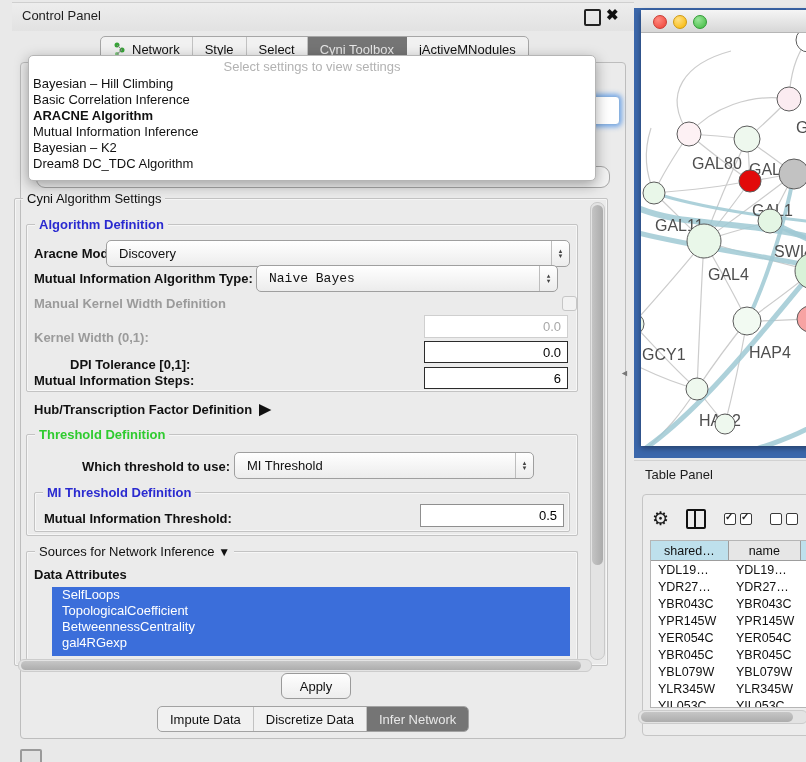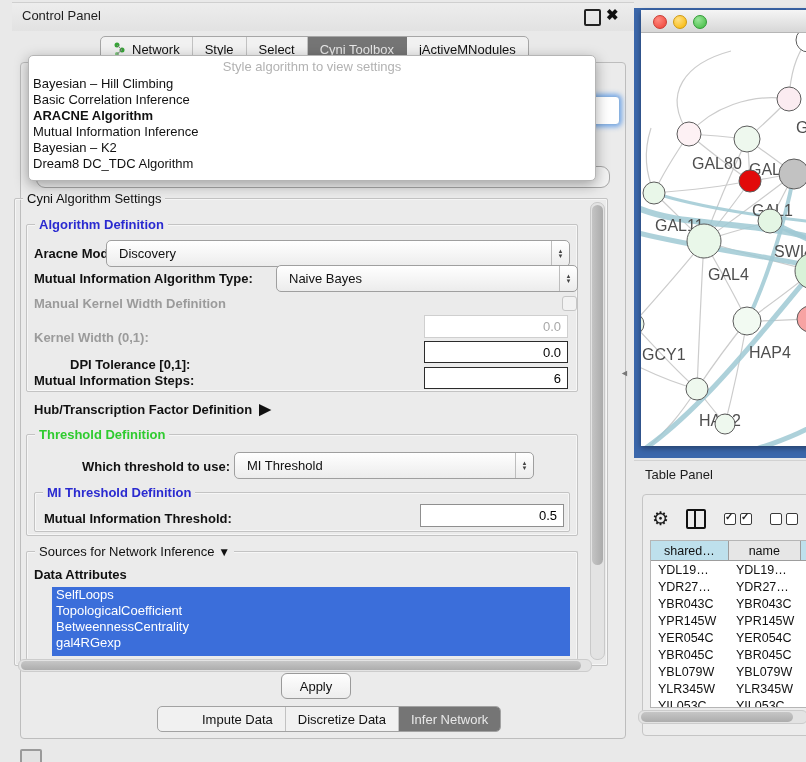--- a/index.html
+++ b/index.html
@@ -42,26 +42,26 @@
   .tf{position:absolute;background:#fff;border:1px solid #c4c4c4;font-size:13px;text-align:right;padding:0 6px;display:flex;align-items:center;justify-content:flex-end;}
   .tf.dark{border:1.5px solid #2b2b2b;}
   .tf.dis{color:#a8a8a8;border-color:#cfcfcf;}
   
   .sb-v{position:absolute;background:#e3e3e3;border:1px solid #c9c9c9;border-radius:7px;}
   .sb-v .th{position:absolute;left:1px;right:1px;background:linear-gradient(90deg,#c4c4c4,#ababab);border-radius:6px;}
   .sb-h{position:absolute;background:#e3e3e3;border:1px solid #cccccc;border-radius:6px;}
   .sb-h .th{position:absolute;top:1px;bottom:1px;background:linear-gradient(#c6c6c6,#adadad);border-radius:6px;}
   
   #attr-list{left:40px;top:587px;width:518px;height:69px;background:#3b6eda;overflow:hidden;z-index:2;}
-  #attr-list .row{height:16px;line-height:16px;padding-left:4px;color:#fff;font-size:13px;background:#3b6eda;}
+  #attr-list .row{height:16px;line-height:16px;padding-left:10px;color:#fff;font-size:13px;background:#3b6eda;}
   #attr-sb{left:546px;top:589px;width:11px;height:64px;}
   
   #apply{left:269px;top:673px;width:68px;height:24px;background:linear-gradient(#fefefe,#ededed);border:1px solid #9a9a9a;border-radius:6px;font-size:13px;color:#111;display:flex;align-items:center;justify-content:center;}
   
-  #btabs{left:145px;top:706px;height:24px;display:flex;border:1px solid #a2a2a2;border-radius:5px;background:#f1f1f1;overflow:hidden;z-index:3;padding-left:32px;}
+  #btabs{left:145px;top:706px;height:24px;display:flex;border:1px solid #a2a2a2;border-radius:5px;background:#f1f1f1;overflow:hidden;z-index:3;}
   
   #splitter-arrow{left:608px;top:368px;font-size:9px;color:#777;}
   #dock-icon{left:8px;top:749px;width:18px;height:16px;border:2px solid #9a9a9a;background:#e2e2e2;border-radius:2px;}
   
   #netwin{left:622px;top:8px;width:184px;height:450px;background:#3b67ab;}
   #netwin-inner{position:absolute;left:7px;top:2px;right:0;bottom:12px;background:#fff;box-shadow:0 2px 6px rgba(0,0,0,.4);}
   #net-titlebar{position:absolute;left:0;top:0;right:0;height:22px;background:linear-gradient(#f5f5f5,#d7d7d7);border-bottom:1px solid #b6b6b6;}
   .tl{position:absolute;top:5px;width:12px;height:12px;border-radius:50%;}
   #net-canvas{position:absolute;left:0;top:23px;right:0;bottom:0;background:#fff;overflow:hidden;}
   
@@ -118,21 +118,21 @@
     <div class="tab">
       <span>jActiveMNodules</span>
     </div>
   </div>
 
 <div class="abs" id="cp-panel"></div>
 <div class="abs" id="combo-focus"></div>
 <div class="abs" id="combo-sliver"></div>
 
 <div class="abs" id="popup">
-  <div class="ph">Style algorithm to view settings</div>
+  <div class="ph">Select settings to view settings</div>
   <div id="popup-items">
       <div class="it">Bayesian – Hill Climbing</div>
       <div class="it">Basic Correlation Inference</div>
       <div class="it sel">ARACNE Algorithm</div>
       <div class="it">Mutual Information Inference</div>
       <div class="it">Bayesian – K2</div>
       <div class="it">Dream8 DC_TDC Algorithm</div>
     </div>
 </div>
 
@@ -145,21 +145,21 @@
 
 <div class="grp" style="left:26px;top:224px;width:550px;height:166px;background:#ebebeb;">
   <span class="legend blue">Algorithm Definition</span>
 </div>
 <div class="lbl" style="left:34px;top:246px;">Aracne Mode:</div>
 <div class="combo" style="left:106px;top:240px;width:462px;height:25px;">
   <span class="val">Discovery</span>
   <span class="step">▲<br>▼</span>
 </div>
 <div class="lbl" style="left:34px;top:271px;">Mutual Information Algorithm Type:</div>
-<div class="combo" style="left:276px;top:265px;width:300px;height:25px;">
+<div class="combo" style="left:256px;top:265px;width:300px;height:25px;font-family:Liberation Mono, monospace;">
   <span class="val">Naive Bayes</span>
   <span class="step">▲<br>▼</span>
 </div>
 <div class="lbl dis" style="left:34px;top:296px;">Manual Kernel Width Definition</div>
 <div class="abs" style="left:550px;top:296px;width:13px;height:13px;border:1px solid #c6c6c6;border-radius:3px;background:#f2f2f2;"></div>
 <div class="lbl dis" style="left:34px;top:322px;font-weight:bold;margin-top:8px;">Kernel Width (0,1):</div>
 <div class="tf dis" style="left:424px;top:315px;width:130px;height:21px;">0.0</div>
 <div class="lbl" style="left:34px;top:357px;margin-left:36px;">DPI Tolerance [0,1]:</div>
 <div class="tf dark" style="left:424px;top:341px;width:130px;height:20px;">0.0</div>
 <div class="lbl" style="left:34px;top:373px;">Mutual Information Steps:</div>

